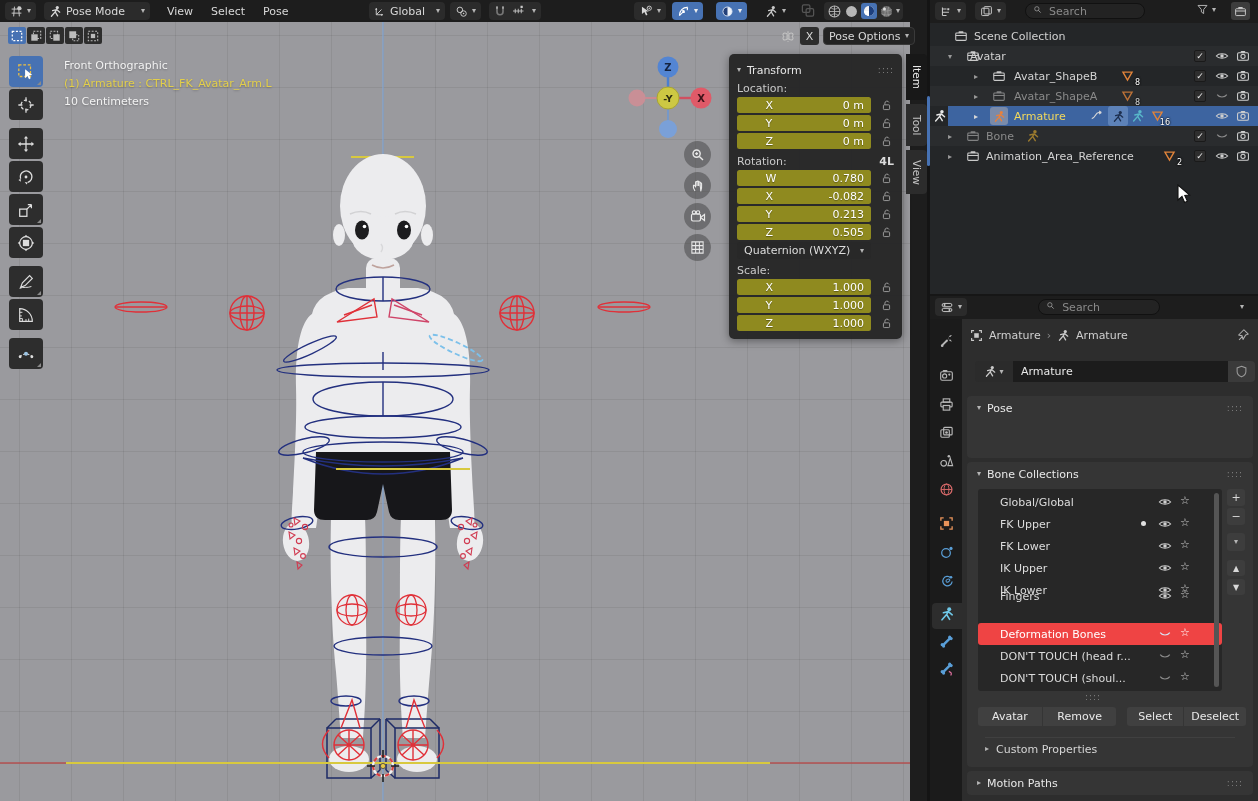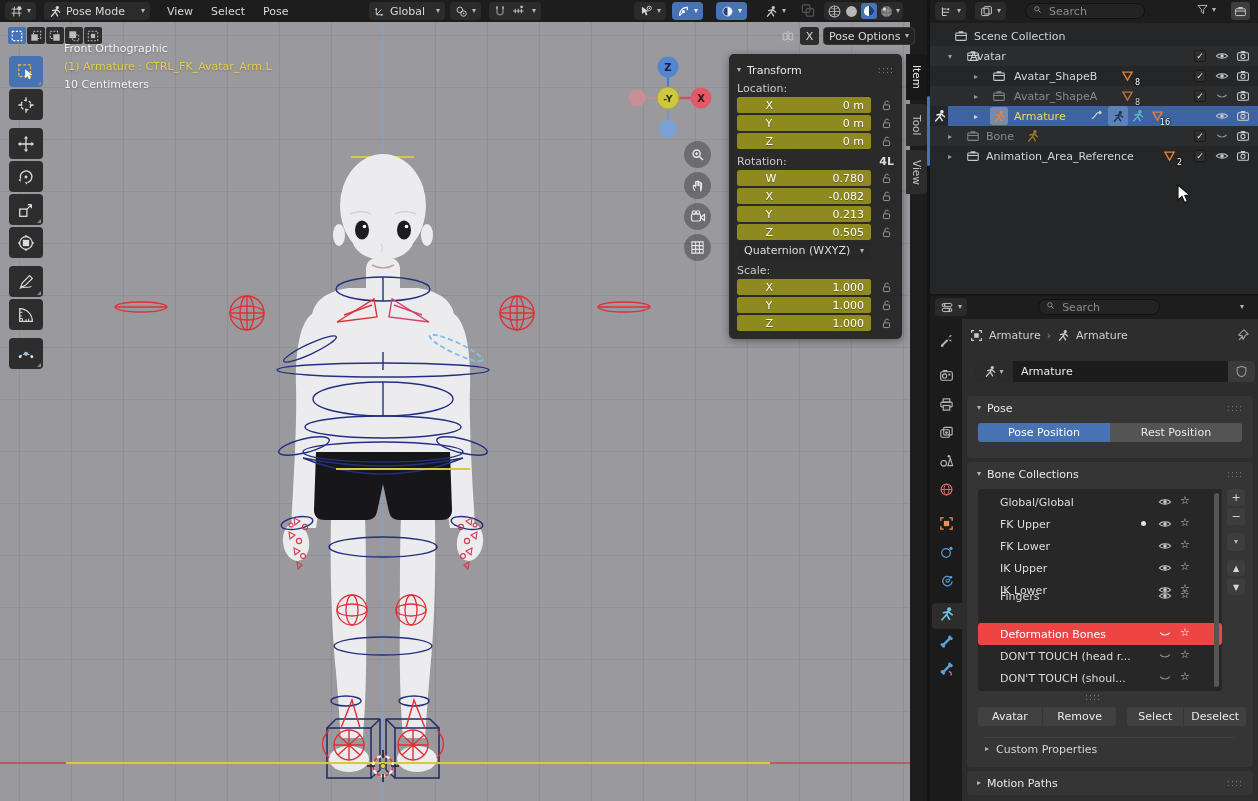--- a/index.html
+++ b/index.html
@@ -437,21 +437,21 @@
       </span>
     <span class="ghostbtn" style="width:19px;height:18px;background:#2d2d2d">
         <span>X</span>
       </span>
     <span class="dd" style="width:92px;background:#232323;border:1px solid #3a3a3a">
       <span>Pose Options</span>
       <span class="chev" style="margin-left:auto">▾</span>
     </span>
   </div>
 
-  <div class="abs" style="left:64px;top:40px;line-height:18px;text-shadow:0 1px 2px rgba(0,0,0,.25)">
+  <div class="abs" style="left:64px;top:57px;line-height:18px;text-shadow:0 1px 2px rgba(0,0,0,.25)">
     <div style="color:#f2f2f2">Front Orthographic</div>
     <div style="color:#e3cf4a">(1) Armature : CTRL_FK_Avatar_Arm.L</div>
     <div style="color:#f2f2f2">10 Centimeters</div>
   </div>
 
   <div class="abs" style="left:9px;top:56px">
     <div class="tbtn active">
         <svg width="18" height="18" viewBox="0 0 20 20">
           <rect x="2" y="2" width="13" height="13" fill="none" stroke="#f0c040" stroke-width="1.4" stroke-dasharray="3 2"></rect>
           <path d="M9 7 L9 17 L11.6 14.4 L13.4 18 L15.2 17 L13.6 13.6 L17 13.4 Z" fill="#fff"></path>
@@ -1051,28 +1051,20 @@
           </svg>
         </span>
     </div>
 
     <div class="panelbox" style="top:100px;height:62px">
       <div class="phead">
         <span class="chev">▾</span>
         <span>Pose</span>
         <span class="dots">::::</span>
       </div>
-      <div class="flex" style="padding:3px 11px 0 11px">
-        <span class="pbtn" style="width:50%;background:#4772b3;border-radius:3px 0 0 3px;color:#fff">
-            <span>Pose Position</span>
-          </span>
-        <span class="pbtn" style="width:50%;background:#545454;border-radius:0 3px 3px 0">
-            <span>Rest Position</span>
-          </span>
-      </div>
     </div>
 
     <div class="panelbox" style="top:166px;height:305px">
       <div class="phead">
         <span class="chev">▾</span>
         <span>Bone Collections</span>
         <span class="dots">::::</span>
       </div>
 
       <div class="abs" style="left:11px;top:27px;width:244px;height:202px;background:#272727;border-radius:3px">

